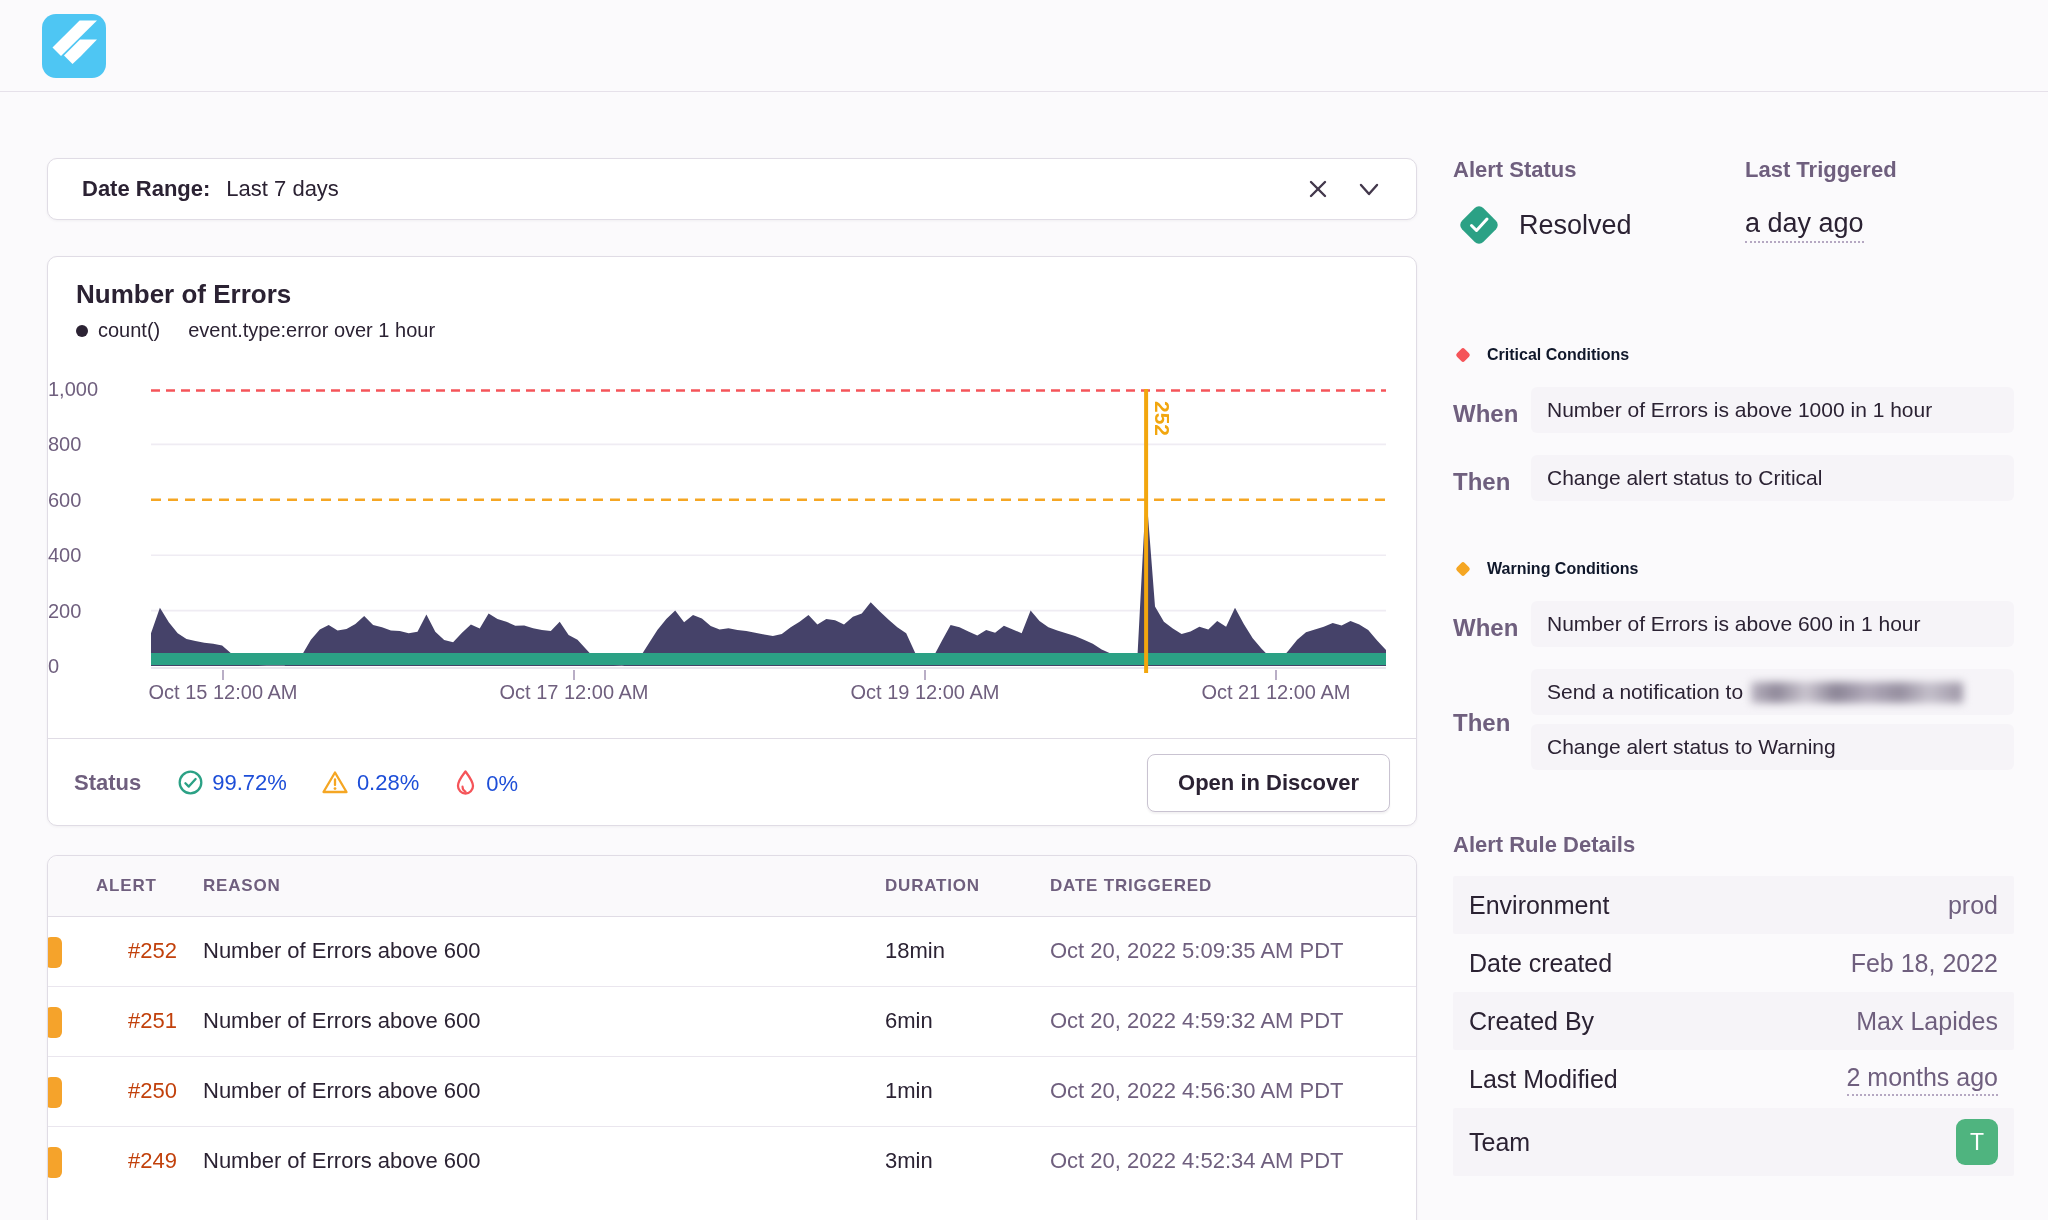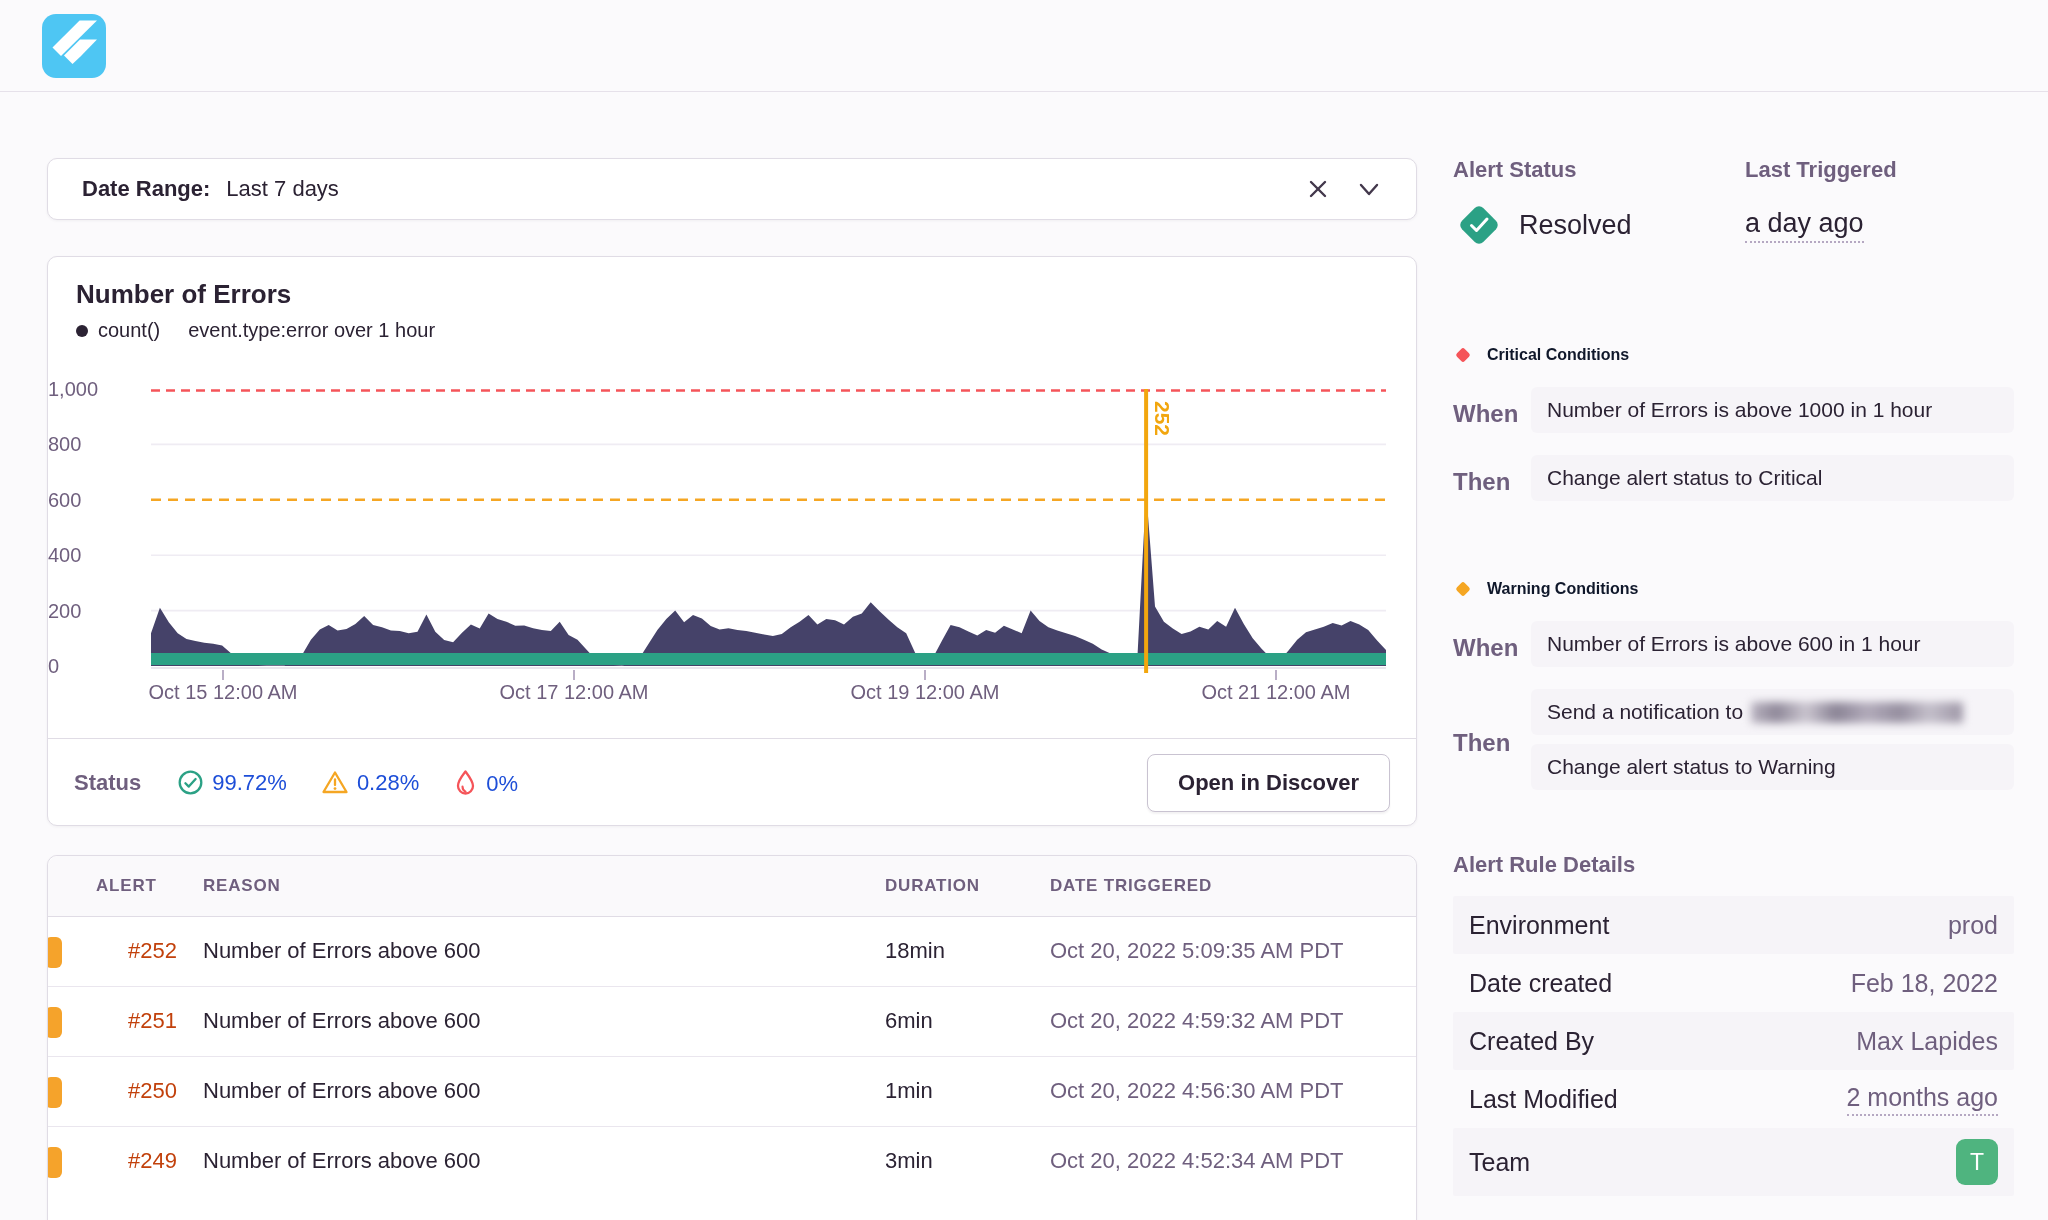--- a/index.html
+++ b/index.html
@@ -77,21 +77,21 @@
   .d-row.alt { background:#f6f4f8; border-radius:2px; }
   .d-row.team { height:68px; }
   .d-label { color:#2b2233; }
   .d-spacer { flex:1; }
   .d-value { color:#6f5f7e; }
   .d-value.dotted { border-bottom:2px dotted #b5a8c2; padding-bottom:2px; cursor:pointer; }
   .team-badge { width:42px; height:46px; border-radius:9px; background:#4fb47f; color:#fff; font-size:23px; display:flex; align-items:center; justify-content:center; cursor:pointer; }
 
   .mt-status { margin-top:0; }
   .mt-critical { margin-top:94px; }
-  .mt-warning { margin-top:78px; }
+  .mt-warning { margin-top:58px; }
   .mt-details { margin-top:62px; }
 </style>
 </head>
 <body>
 
 <div class="app-header">
   <svg class="logo" viewBox="0 0 64 64">
     <rect x="0" y="0" width="64" height="64" rx="14" fill="#4ec6f3"></rect>
     <polygon points="37.6,6.5 10.5,33.6 19,42.1 55,6.5" fill="#ffffff"></polygon>
     <polygon points="38,25.5 22,41.5 30.5,50 38.5,42.5 55,25.5" fill="#ffffff"></polygon>

